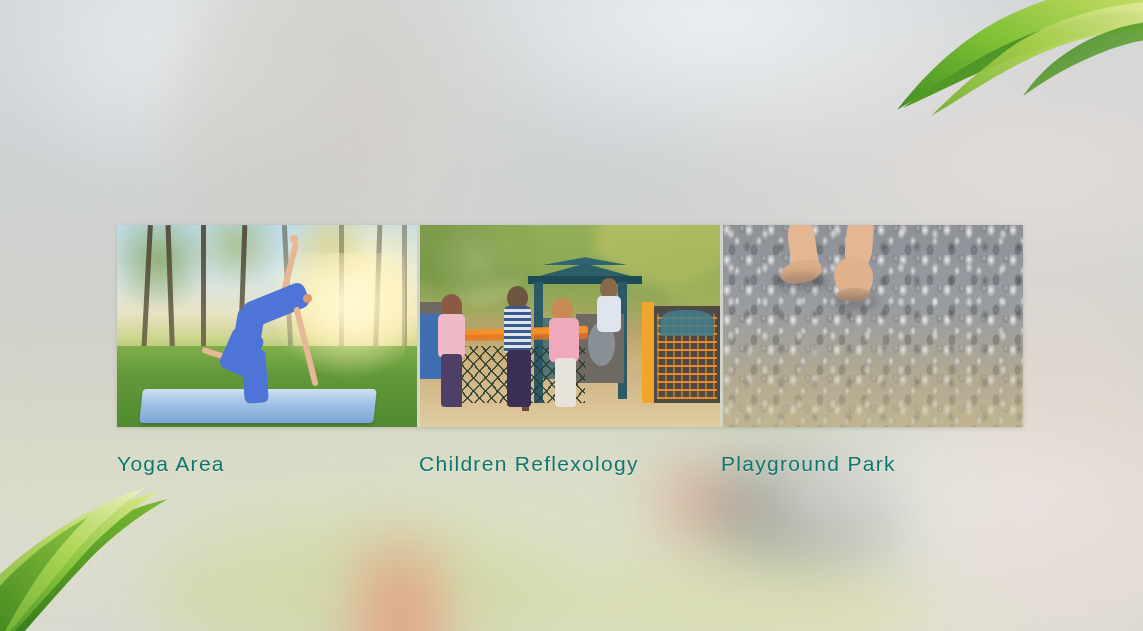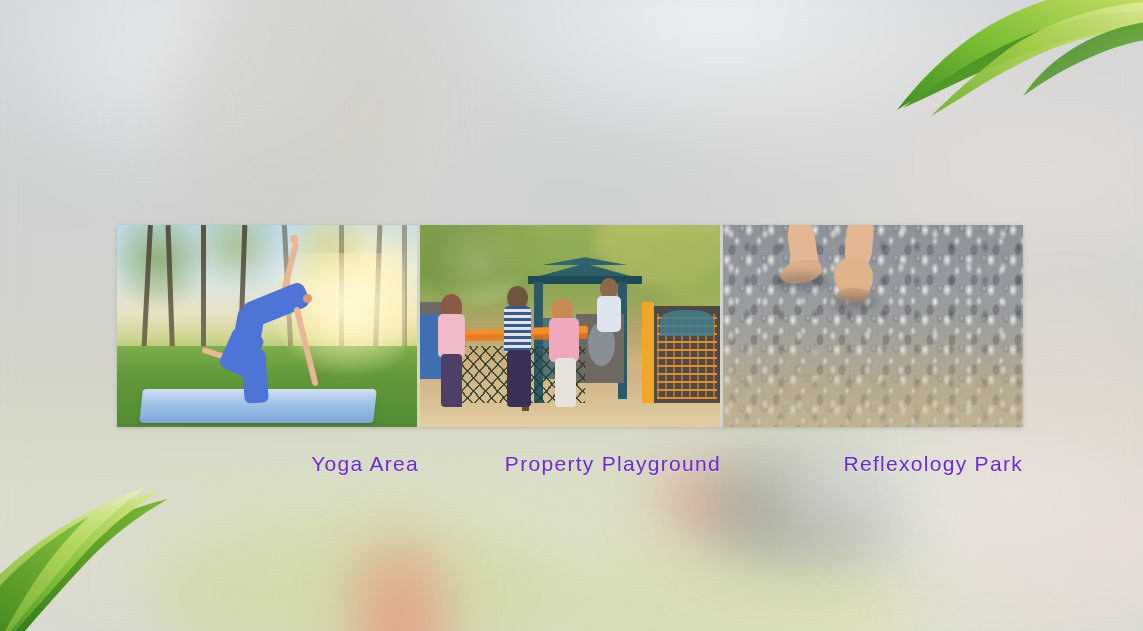--- a/index.html
+++ b/index.html
@@ -152,25 +152,25 @@
   .foot { position:absolute; background:#e3b793; }
 
   
   #captions {
     position:absolute;
     left:117px; top:452px; width:906px;
     display:flex;
   }
   .caption {
     flex:1 1 0;
-    text-align:right;
+    text-align:left;
     font-size:21px;
     font-weight:normal;
     letter-spacing:1.3px;
-    color:#6d28d9;
+    color:#0f766e;
     text-shadow:0 1px 1px rgba(255,255,255,.4);
     white-space:nowrap;
   }
 
   
   #logo {
     position:absolute;
     left:812px; top:534px;
     height:62px;
     display:flex; align-items:center;
@@ -354,18 +354,18 @@
       <div class="foot" style="left:41%;top:-6%;width:9%;height:26%;border-radius:40% 40% 30% 30%;transform:rotate(5deg)"></div>
       <div class="foot" style="left:37%;top:16%;width:13%;height:20%;border-radius:48% 52% 44% 56%;transform:rotate(6deg);background:#dfb28c"></div>
       <div class="foot" style="left:38%;top:31%;width:11%;height:7%;border-radius:50%;background:#caa07c;opacity:.85"></div>
       <div style="position:absolute;left:17%;top:24%;width:18%;height:8%;border-radius:50%;background:rgba(60,60,62,.3);filter:blur(4px)"></div>
       <div style="position:absolute;left:36%;top:34%;width:16%;height:8%;border-radius:50%;background:rgba(60,60,62,.3);filter:blur(4px)"></div>
     </div>
   </div>
 
   <div id="captions">
     <div class="caption">Yoga Area</div>
-    <div class="caption">Property Playground</div>
-    <div class="caption">Reflexology Park</div>
+    <div class="caption">Children Reflexology</div>
+    <div class="caption">Playground Park</div>
   </div>
 
 
 </div>
 
 </body></html>

